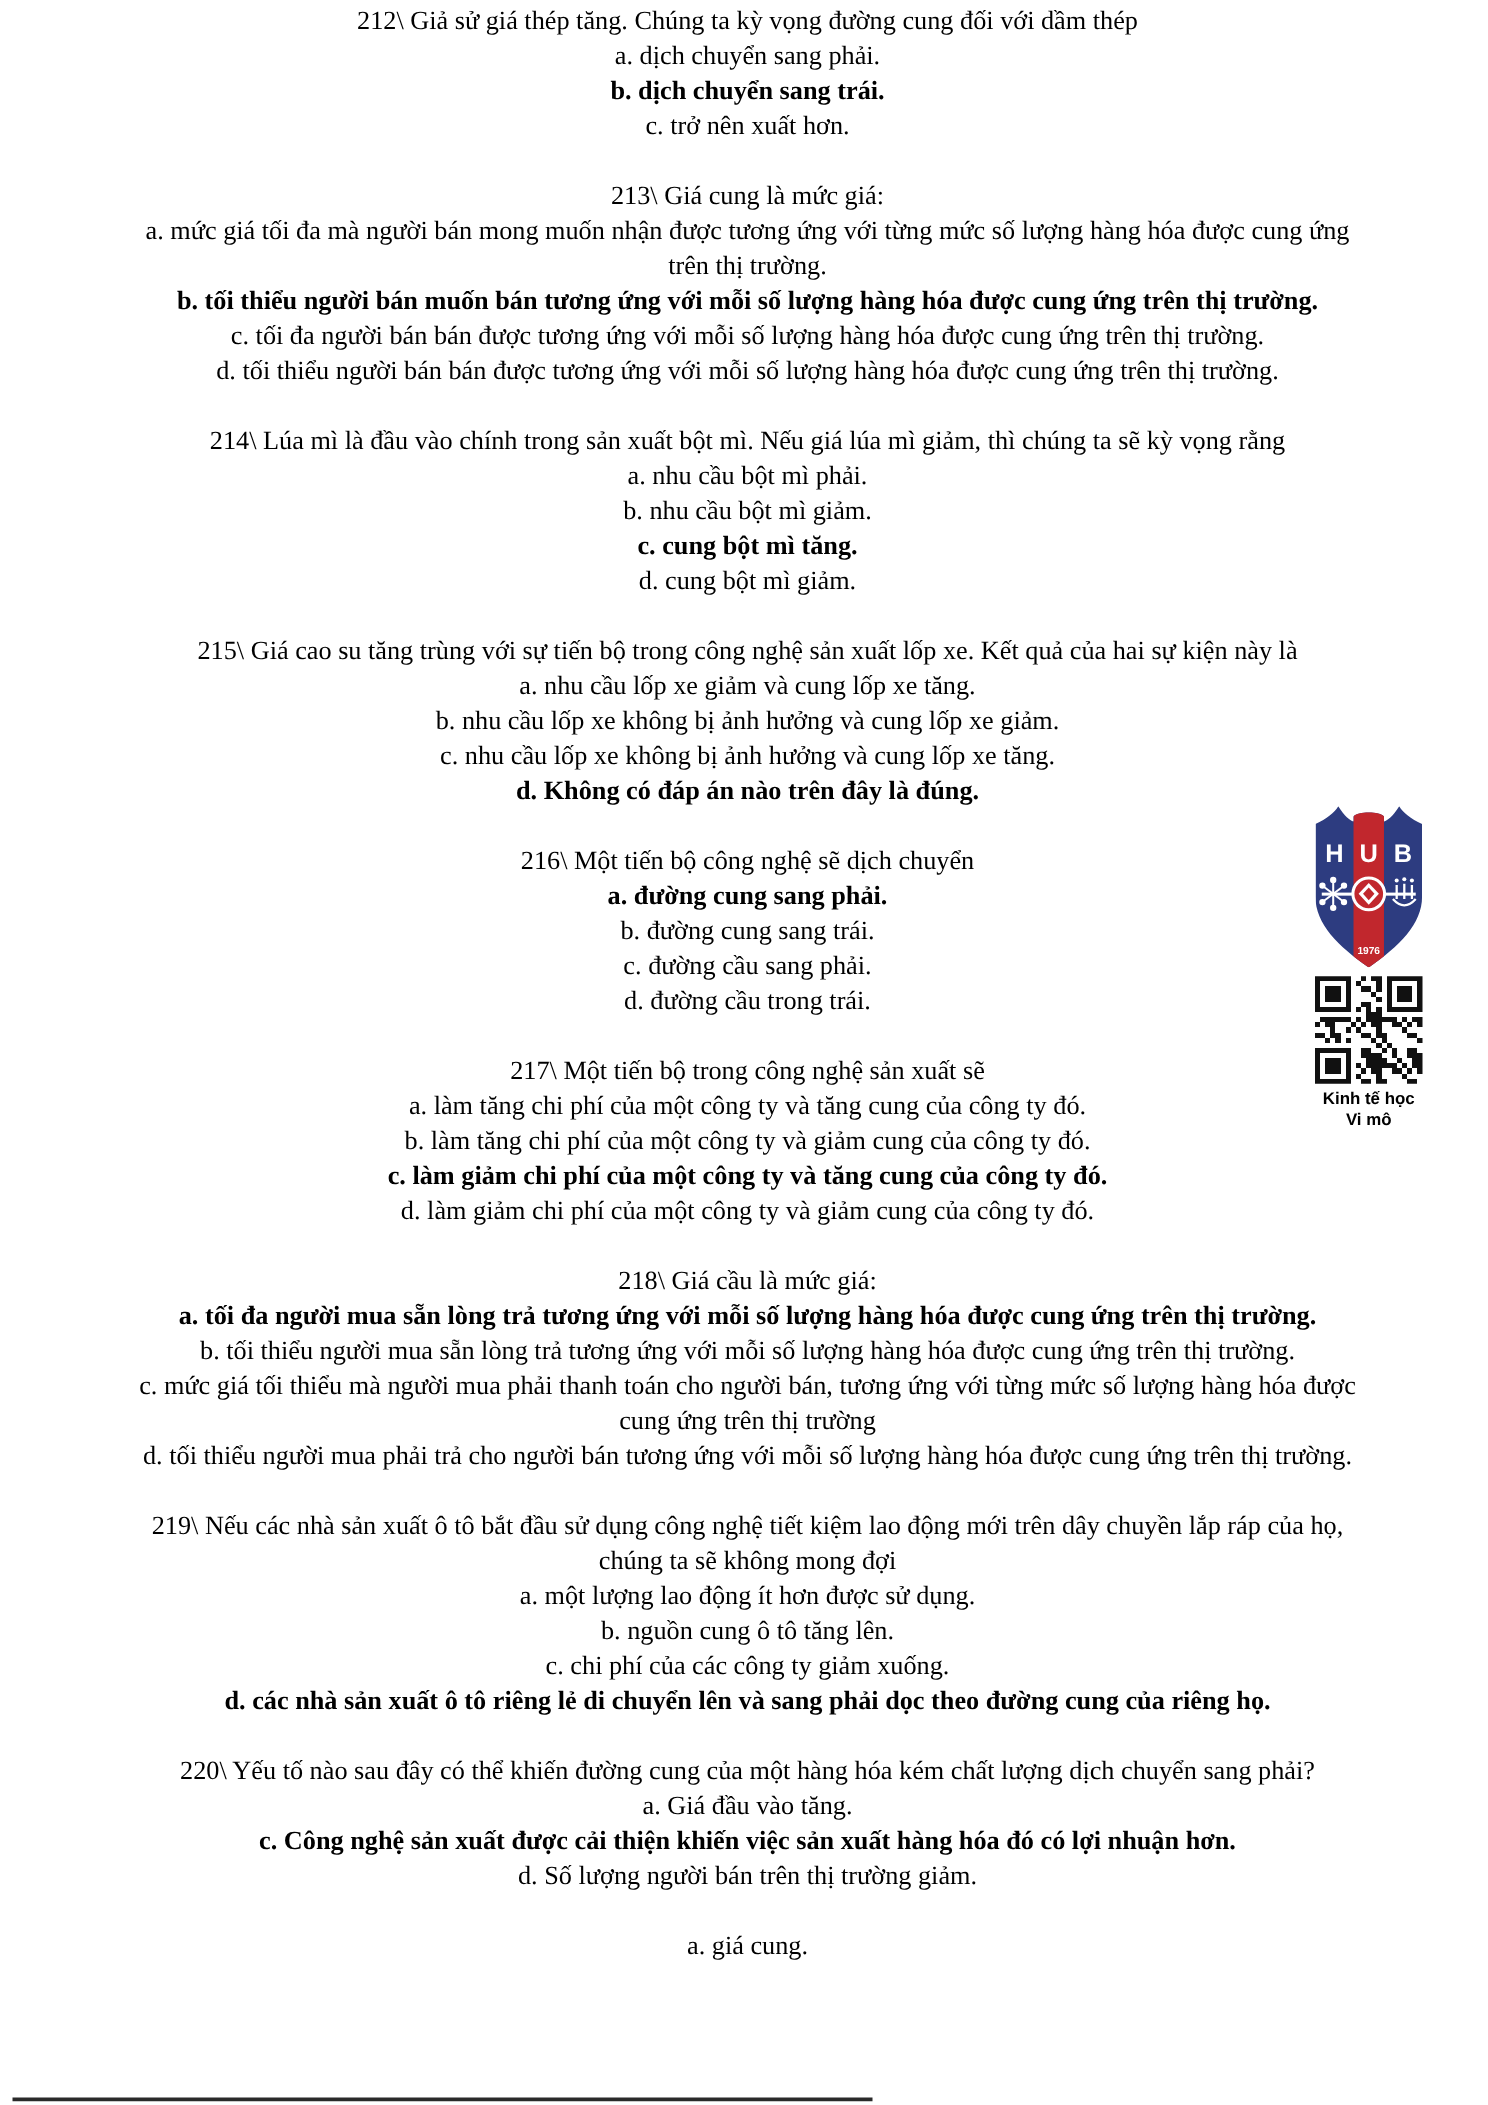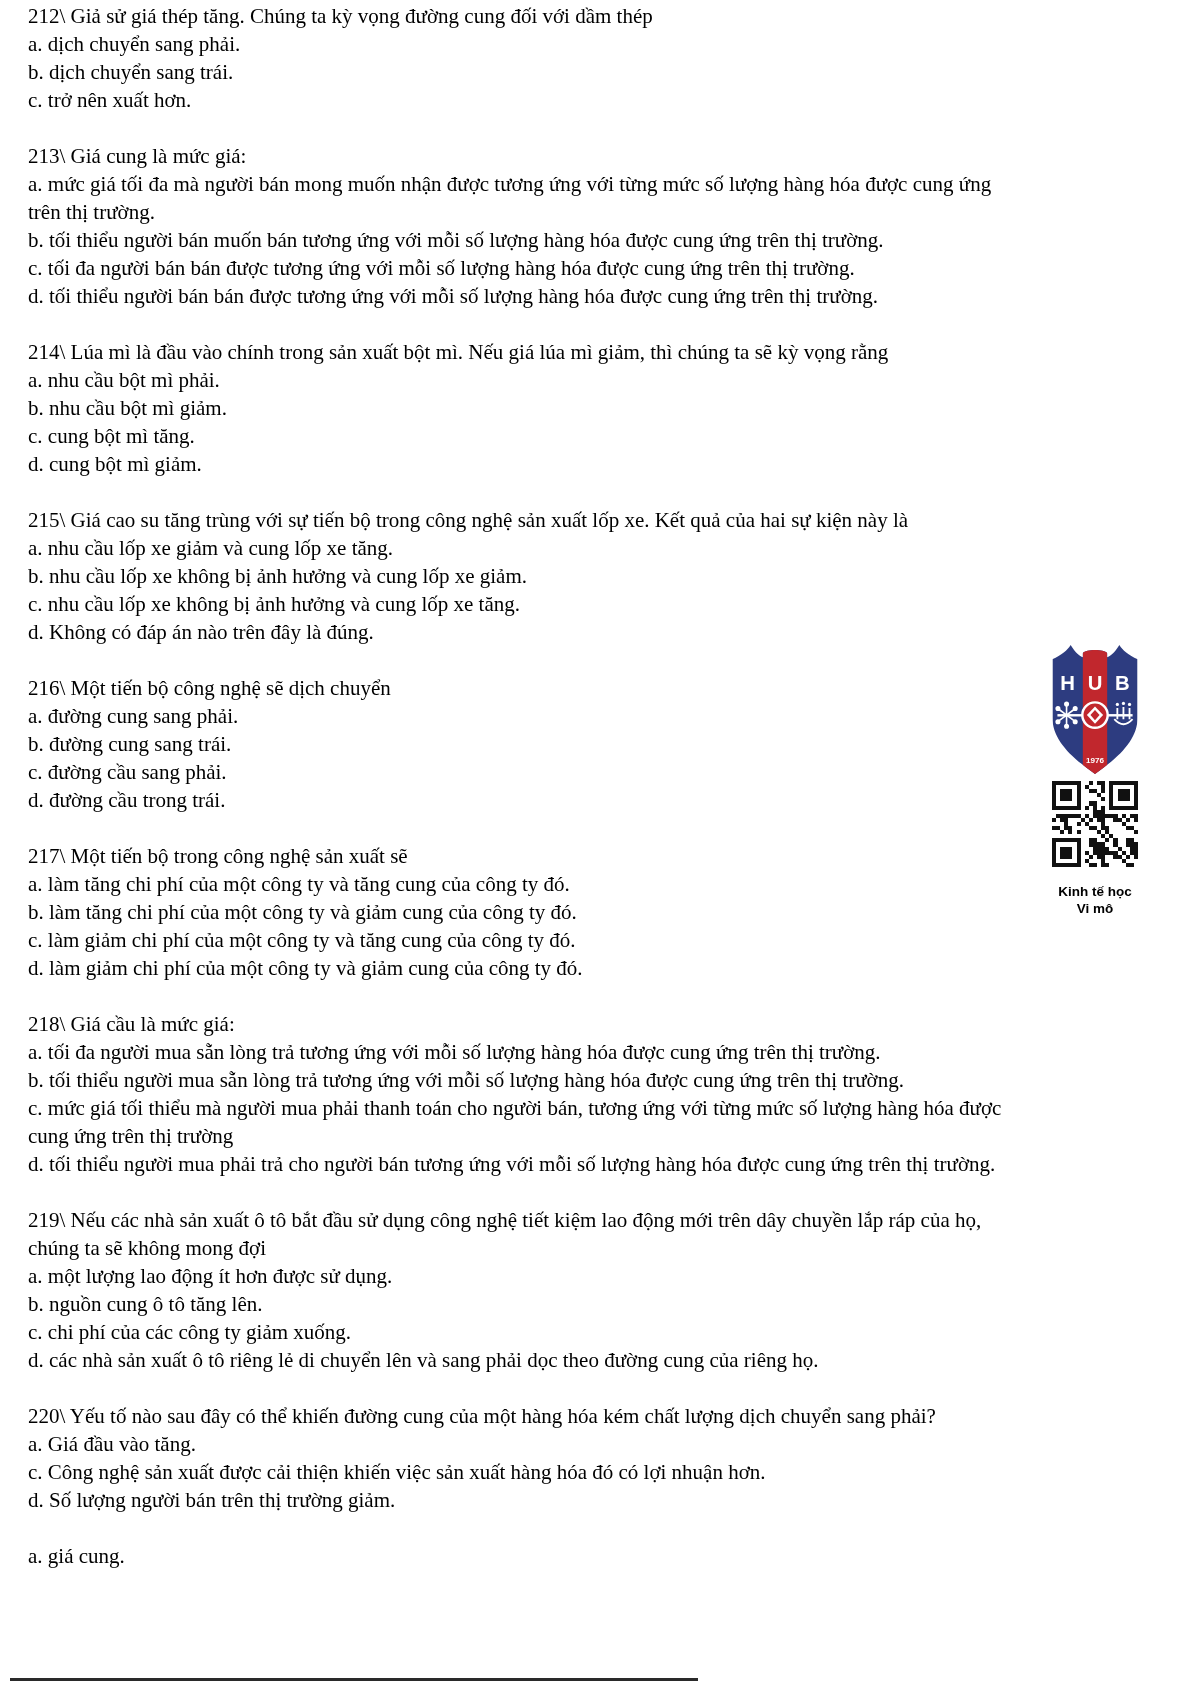--- a/index.html
+++ b/index.html
@@ -1,26 +1,26 @@
 <!DOCTYPE html>
 <html><head>
 <meta charset="utf-8">
 <style>
   html,body{margin:0;padding:0;background:#ffffff;}
   body{width:1190px;height:1684px;position:relative;overflow:hidden;
        font-family:"Liberation Serif",serif;color:#000;}
   .content{position:absolute;left:28px;top:2px;width:1140px;}
   .question{margin:0 0 28px 0;}
-  .question p{margin:0;font-size:21px;line-height:28px;white-space:pre-wrap;}
-  .question p.bold{font-weight:normal;}
+  .question p{margin:0;font-size:21px;line-height:28px;white-space:pre-wrap;text-align:center;}
+  .question p.bold{font-weight:bold;}
   .branding{position:absolute;left:1038px;top:644px;width:114px;text-align:center;}
   .branding svg{display:block;margin:0 auto;}
   #qr{margin-top:7px;}
   .qr-caption{font-family:"Liberation Sans",sans-serif;font-weight:bold;
-              font-size:13.5px;line-height:17px;margin-top:16px;}
+              font-size:13.5px;line-height:17px;margin-top:3px;}
   .cutoff-line{position:absolute;left:10px;top:1678px;width:688px;height:3px;background:#2a2a2a;}
 </style>
 </head>
 <body>
 
 <div class="content" id="questions">
     <div class="question">
       <p>212\ Giả sử giá thép tăng. Chúng ta kỳ vọng đường cung đối với dầm thép</p>
       <p class="">a. dịch chuyển sang phải.</p>
       <p class="bold">b. dịch chuyển sang trái.</p>

